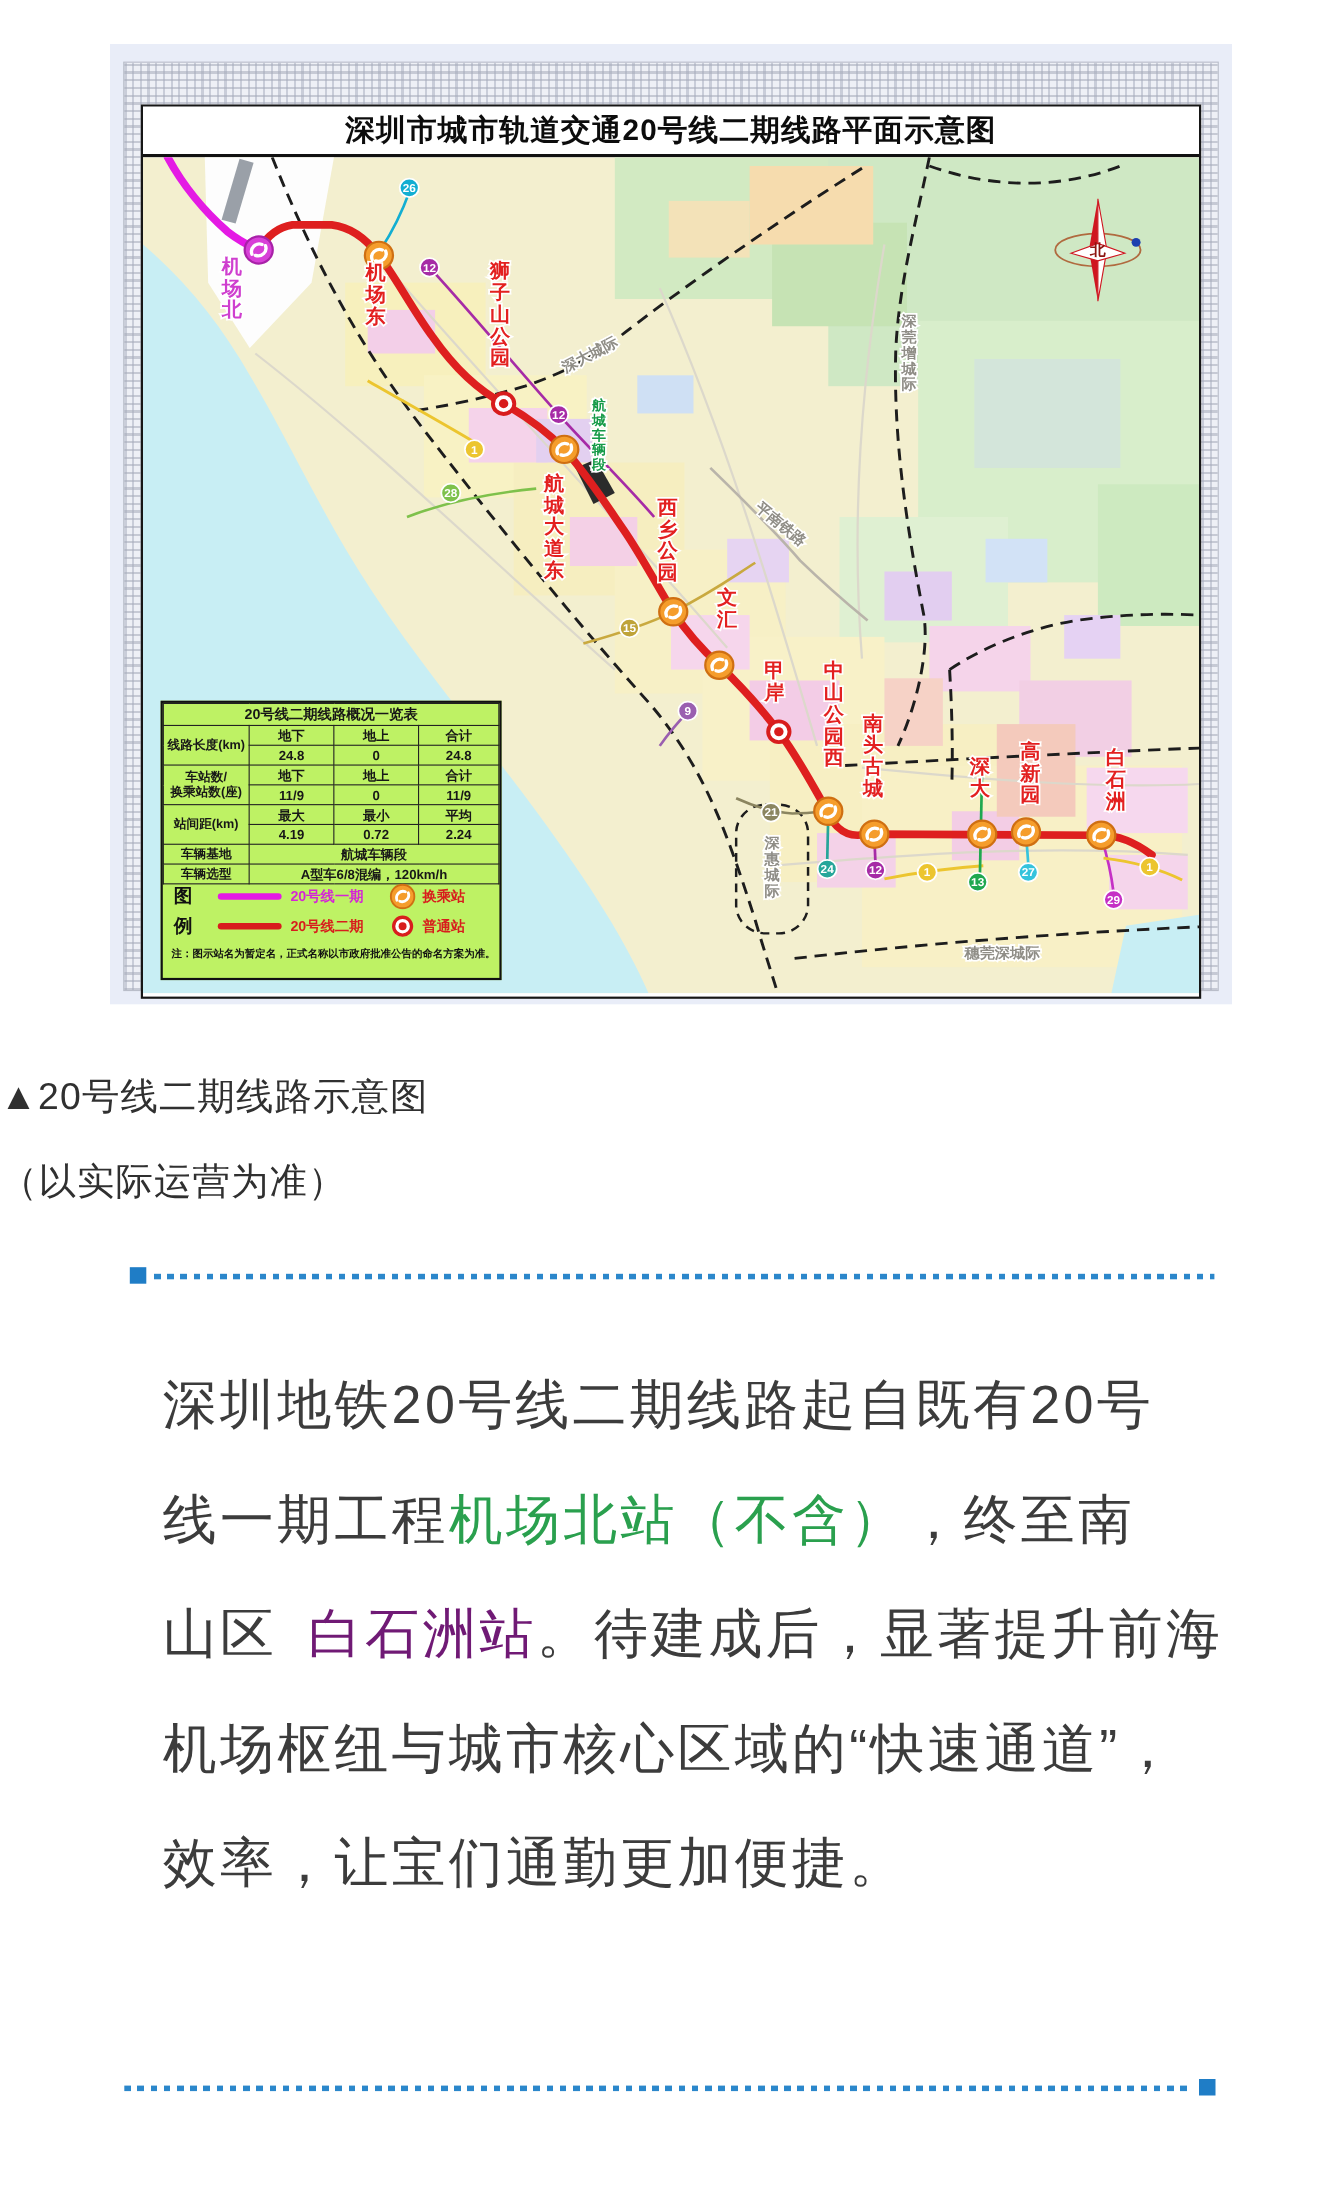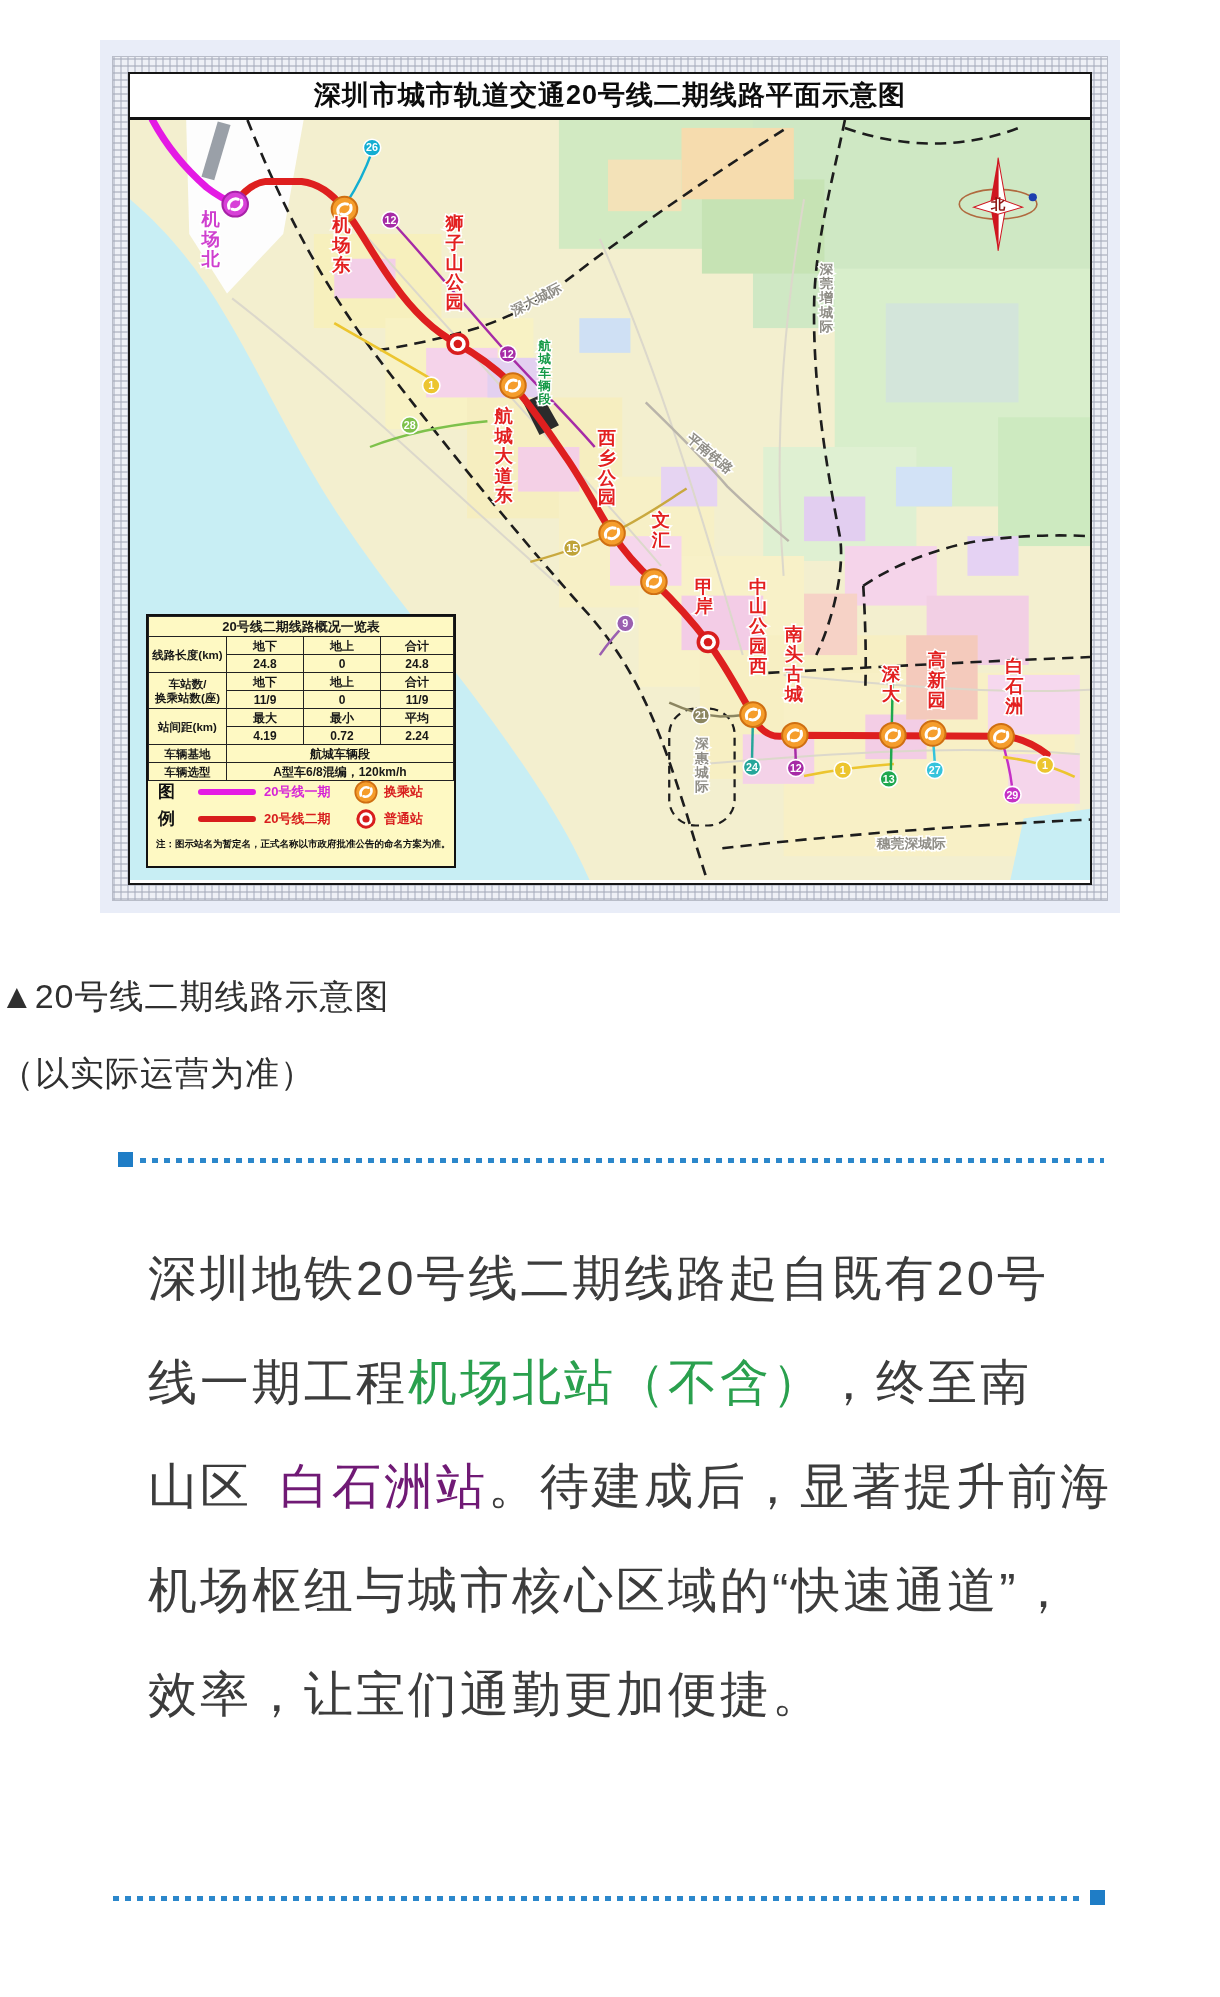--- a/index.html
+++ b/index.html
@@ -5,26 +5,26 @@
   html,body{margin:0;padding:0;background:#ffffff;}
   .page{position:relative;width:1220px;height:1997px;background:#ffffff;overflow:hidden;
         font-family:"Liberation Sans",sans-serif;}
   
   .map-card{position:absolute;left:100px;top:40px;width:1020px;height:873px;background:#e9edf8;}
   .frame{position:absolute;left:12px;top:16px;width:996px;height:845px;box-sizing:border-box;
          padding:15px;border:1px solid #b9bdc9;
          background:
            repeating-linear-gradient(0deg,rgba(165,170,185,.55) 0 2px,transparent 2px 7px),
            repeating-linear-gradient(90deg,#c9cdd9 0 2px,#eef0f6 2px 7px);}
-  .inner{width:100%;height:100%;background:#ffffff;border:2px solid #161616;box-sizing:border-box;position:relative;}
+  .inner{width:100%;height:100%;background:#ffffff;border:2px solid #161616;box-sizing:border-box;position:relative;margin-top:23px;}
   .map-title{height:46px;line-height:43px;text-align:center;font-size:27px;font-weight:bold;color:#0c0c0c;
              border-bottom:3px solid #111;box-sizing:border-box;letter-spacing:1px;background:#fff;}
   svg.map{display:block;width:100%;height:760px;}
   
-  .panel{position:absolute;left:16px;top:540px;width:310px;height:254px;background:#fef9c3;
+  .panel{position:absolute;left:16px;top:540px;width:310px;height:254px;background:#bef264;
          border:2px solid #111;box-sizing:border-box;font-family:"Liberation Sans",sans-serif;}
   table.stats{border-collapse:collapse;width:100%;table-layout:fixed;}
   table.stats td{border:1.5px solid #222;font-size:12px;font-weight:bold;color:#171717;
                  text-align:center;padding:0;height:17px;line-height:14px;overflow:hidden;}
   table.stats td.tt{font-size:13px;height:19px;}
   table.stats td.lab{white-space:pre-line;font-size:11.5px;}
   .legend{position:absolute;left:10px;top:162px;width:290px;}
   .lg-row{display:flex;align-items:center;height:27px;}
   .lg-char{width:26px;font-size:17px;font-weight:bold;color:#111;}
   .lg-swatch{width:58px;height:6px;border-radius:3px;margin:0 8px 0 14px;}

